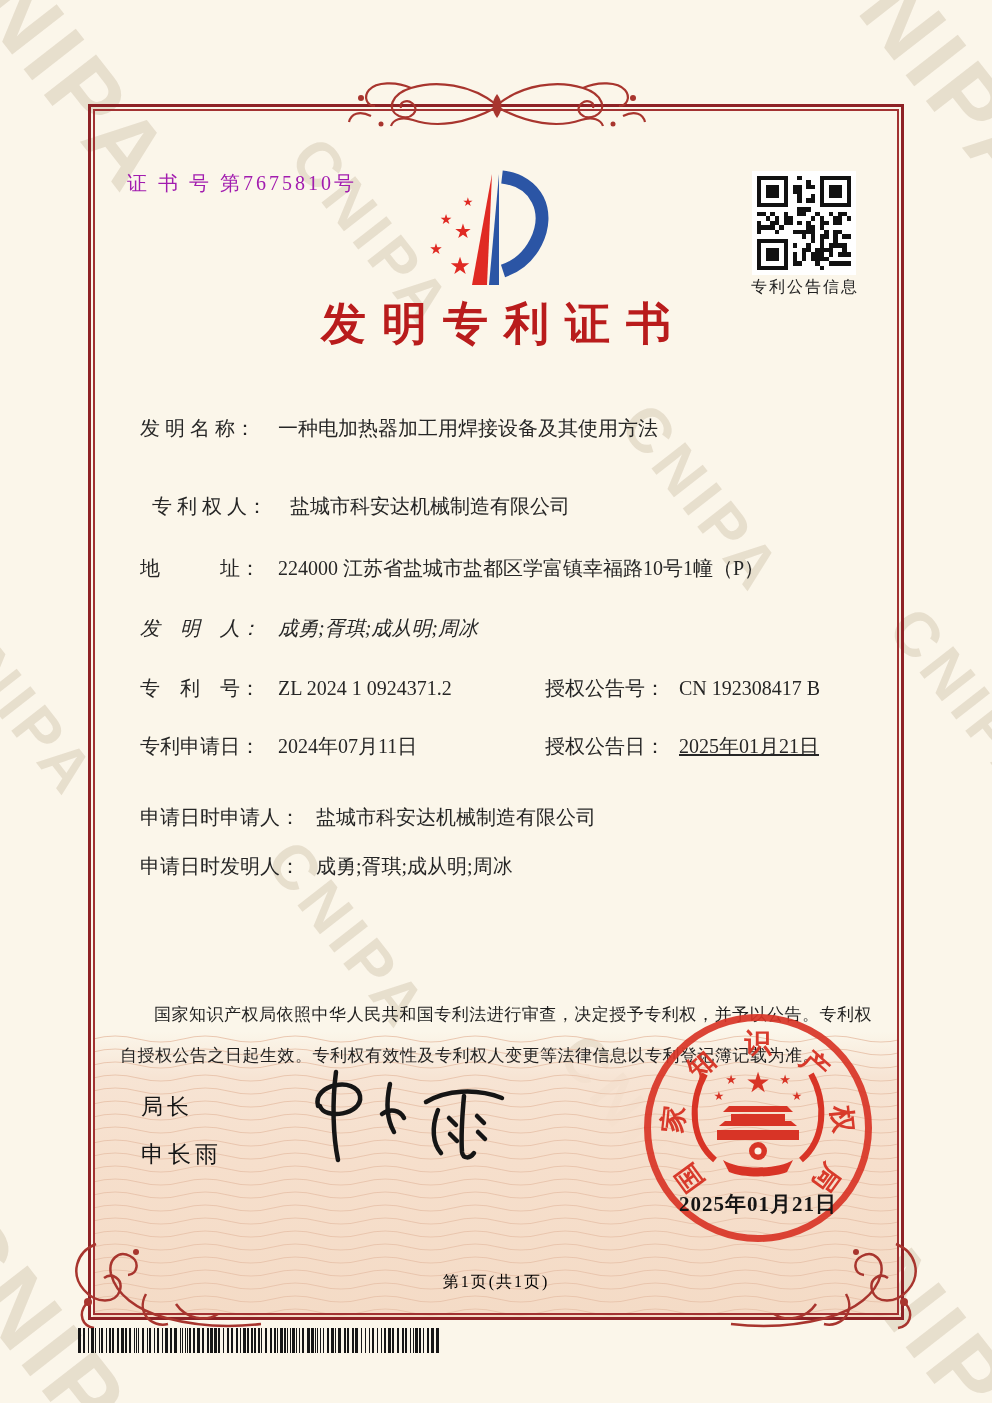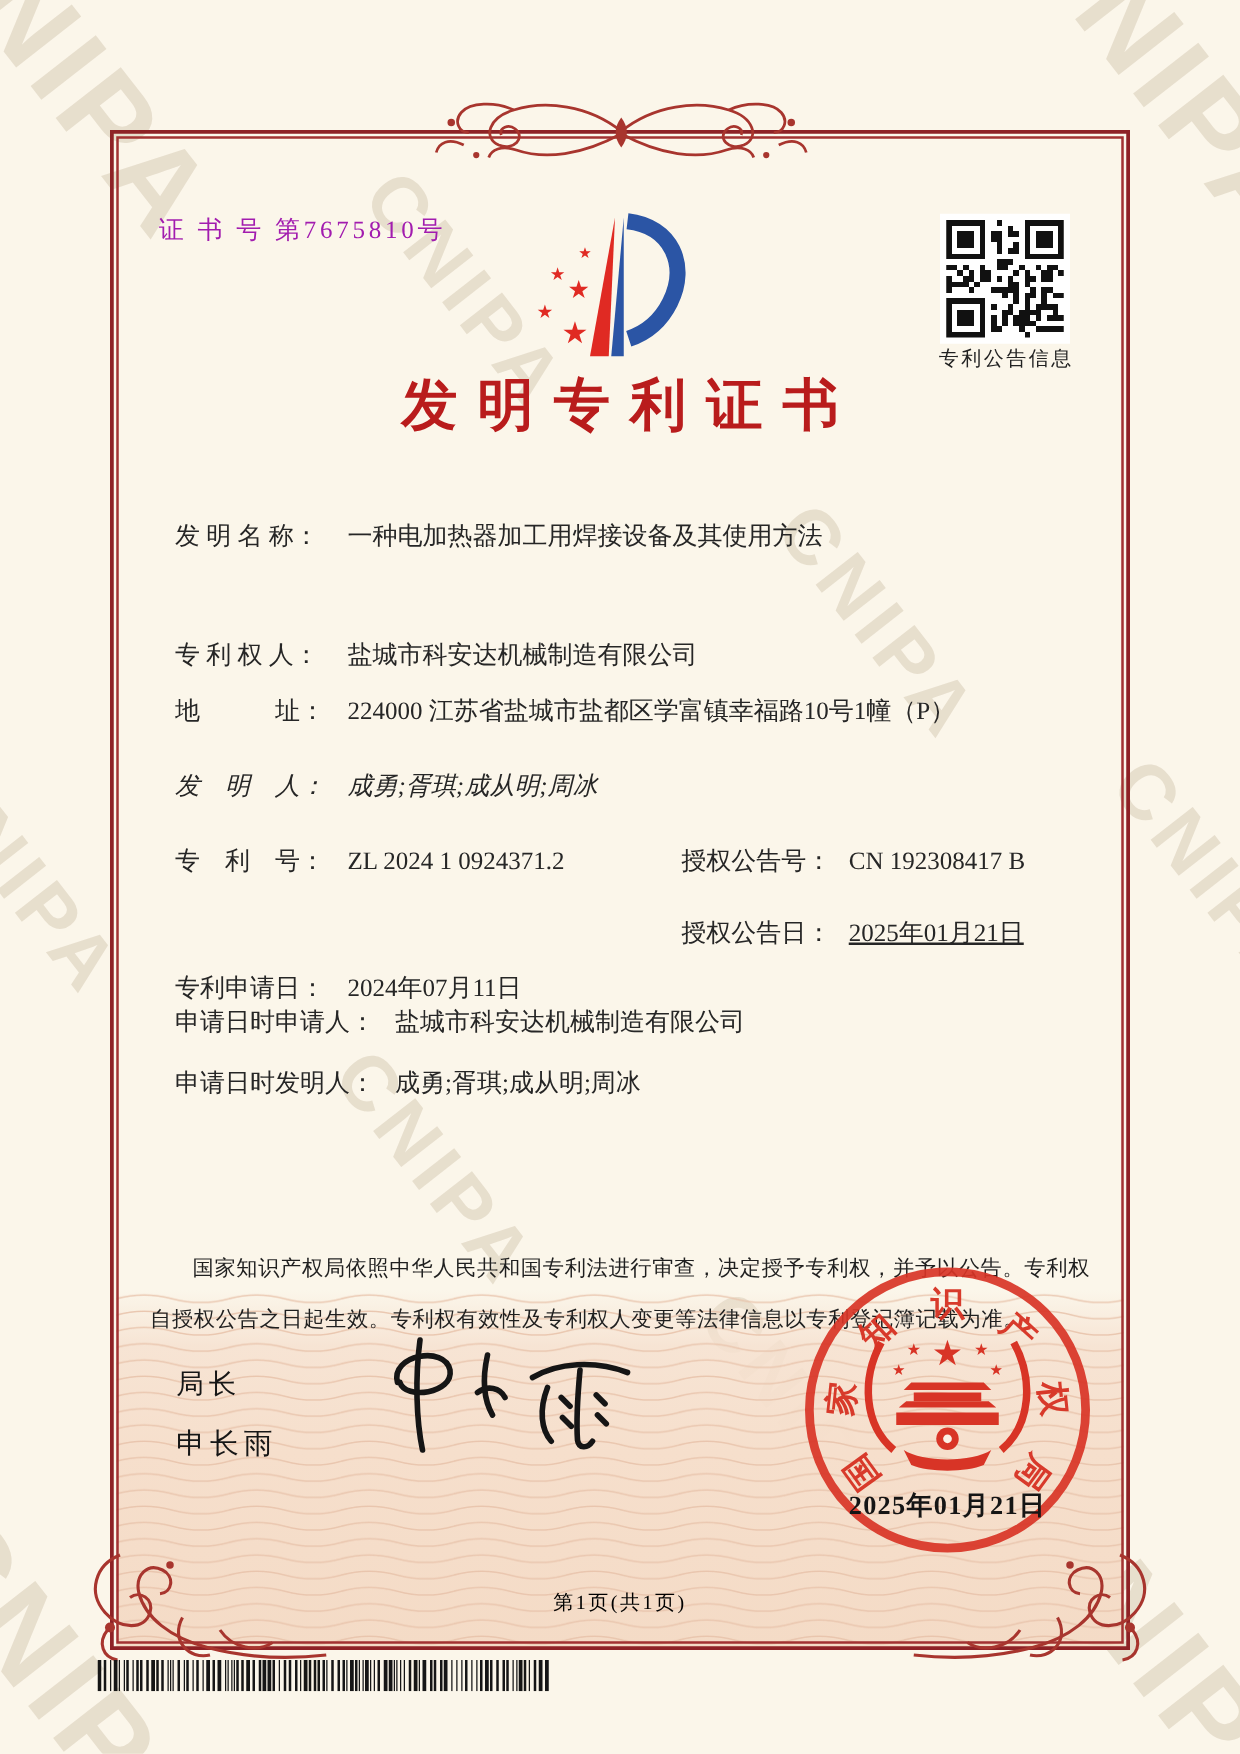--- a/index.html
+++ b/index.html
@@ -289,36 +289,36 @@
       <rect x="19" y="19" width="1" height="1" fill="#111"></rect>
       <rect x="20" y="19" width="1" height="1" fill="#111"></rect>
       <rect x="14" y="20" width="1" height="1" fill="#111"></rect>
     </svg>
 </div>
 <div class="qr-caption">专利公告信息</div>
 
 <div class="f-row" style="top:415px;">
   <span class="f-label">发 明 名 称：</span><span class="f-value">一种电加热器加工用焊接设备及其使用方法</span>
 </div>
-<div class="f-row" style="top:510px;">
+<div class="f-row" style="top:493px;margin-left:12px;">
   <span class="f-label">专 利 权 人：</span><span class="f-value">盐城市科安达机械制造有限公司</span>
 </div>
 <div class="f-row" style="top:555px;">
   <span class="f-label">地　　　址：</span><span class="f-value">224000 江苏省盐城市盐都区学富镇幸福路10号1幢（P）</span>
 </div>
 <div class="f-row" style="top:615px;font-style:italic;">
   <span class="f-label">发　明　人：</span><span class="f-value">成勇;胥琪;成从明;周冰</span>
 </div>
 <div class="f-row" style="top:675px;">
   <span class="f-label">专　利　号：</span><span class="f-value">ZL 2024 1 0924371.2</span>
 </div>
 <div class="f-row-r" style="top:675px;">
   <span class="f-label-r">授权公告号：</span><span class="f-value">CN 192308417 B</span>
 </div>
-<div class="f-row" style="top:733px;margin-top:44px;">
+<div class="f-row" style="top:733px;">
   <span class="f-label">专利申请日：</span><span class="f-value">2024年07月11日</span>
 </div>
 <div class="f-row-r" style="top:733px;text-decoration:underline;">
   <span class="f-label-r">授权公告日：</span><span class="f-value">2025年01月21日</span>
 </div>
 <div class="f-row" style="top:793px;margin-top:11px;">
   <span class="f-label-w">申请日时申请人：</span><span class="f-value">盐城市科安达机械制造有限公司</span>
 </div>
 <div class="f-row" style="top:853px;">
   <span class="f-label-w">申请日时发明人：</span><span class="f-value">成勇;胥琪;成从明;周冰</span>

